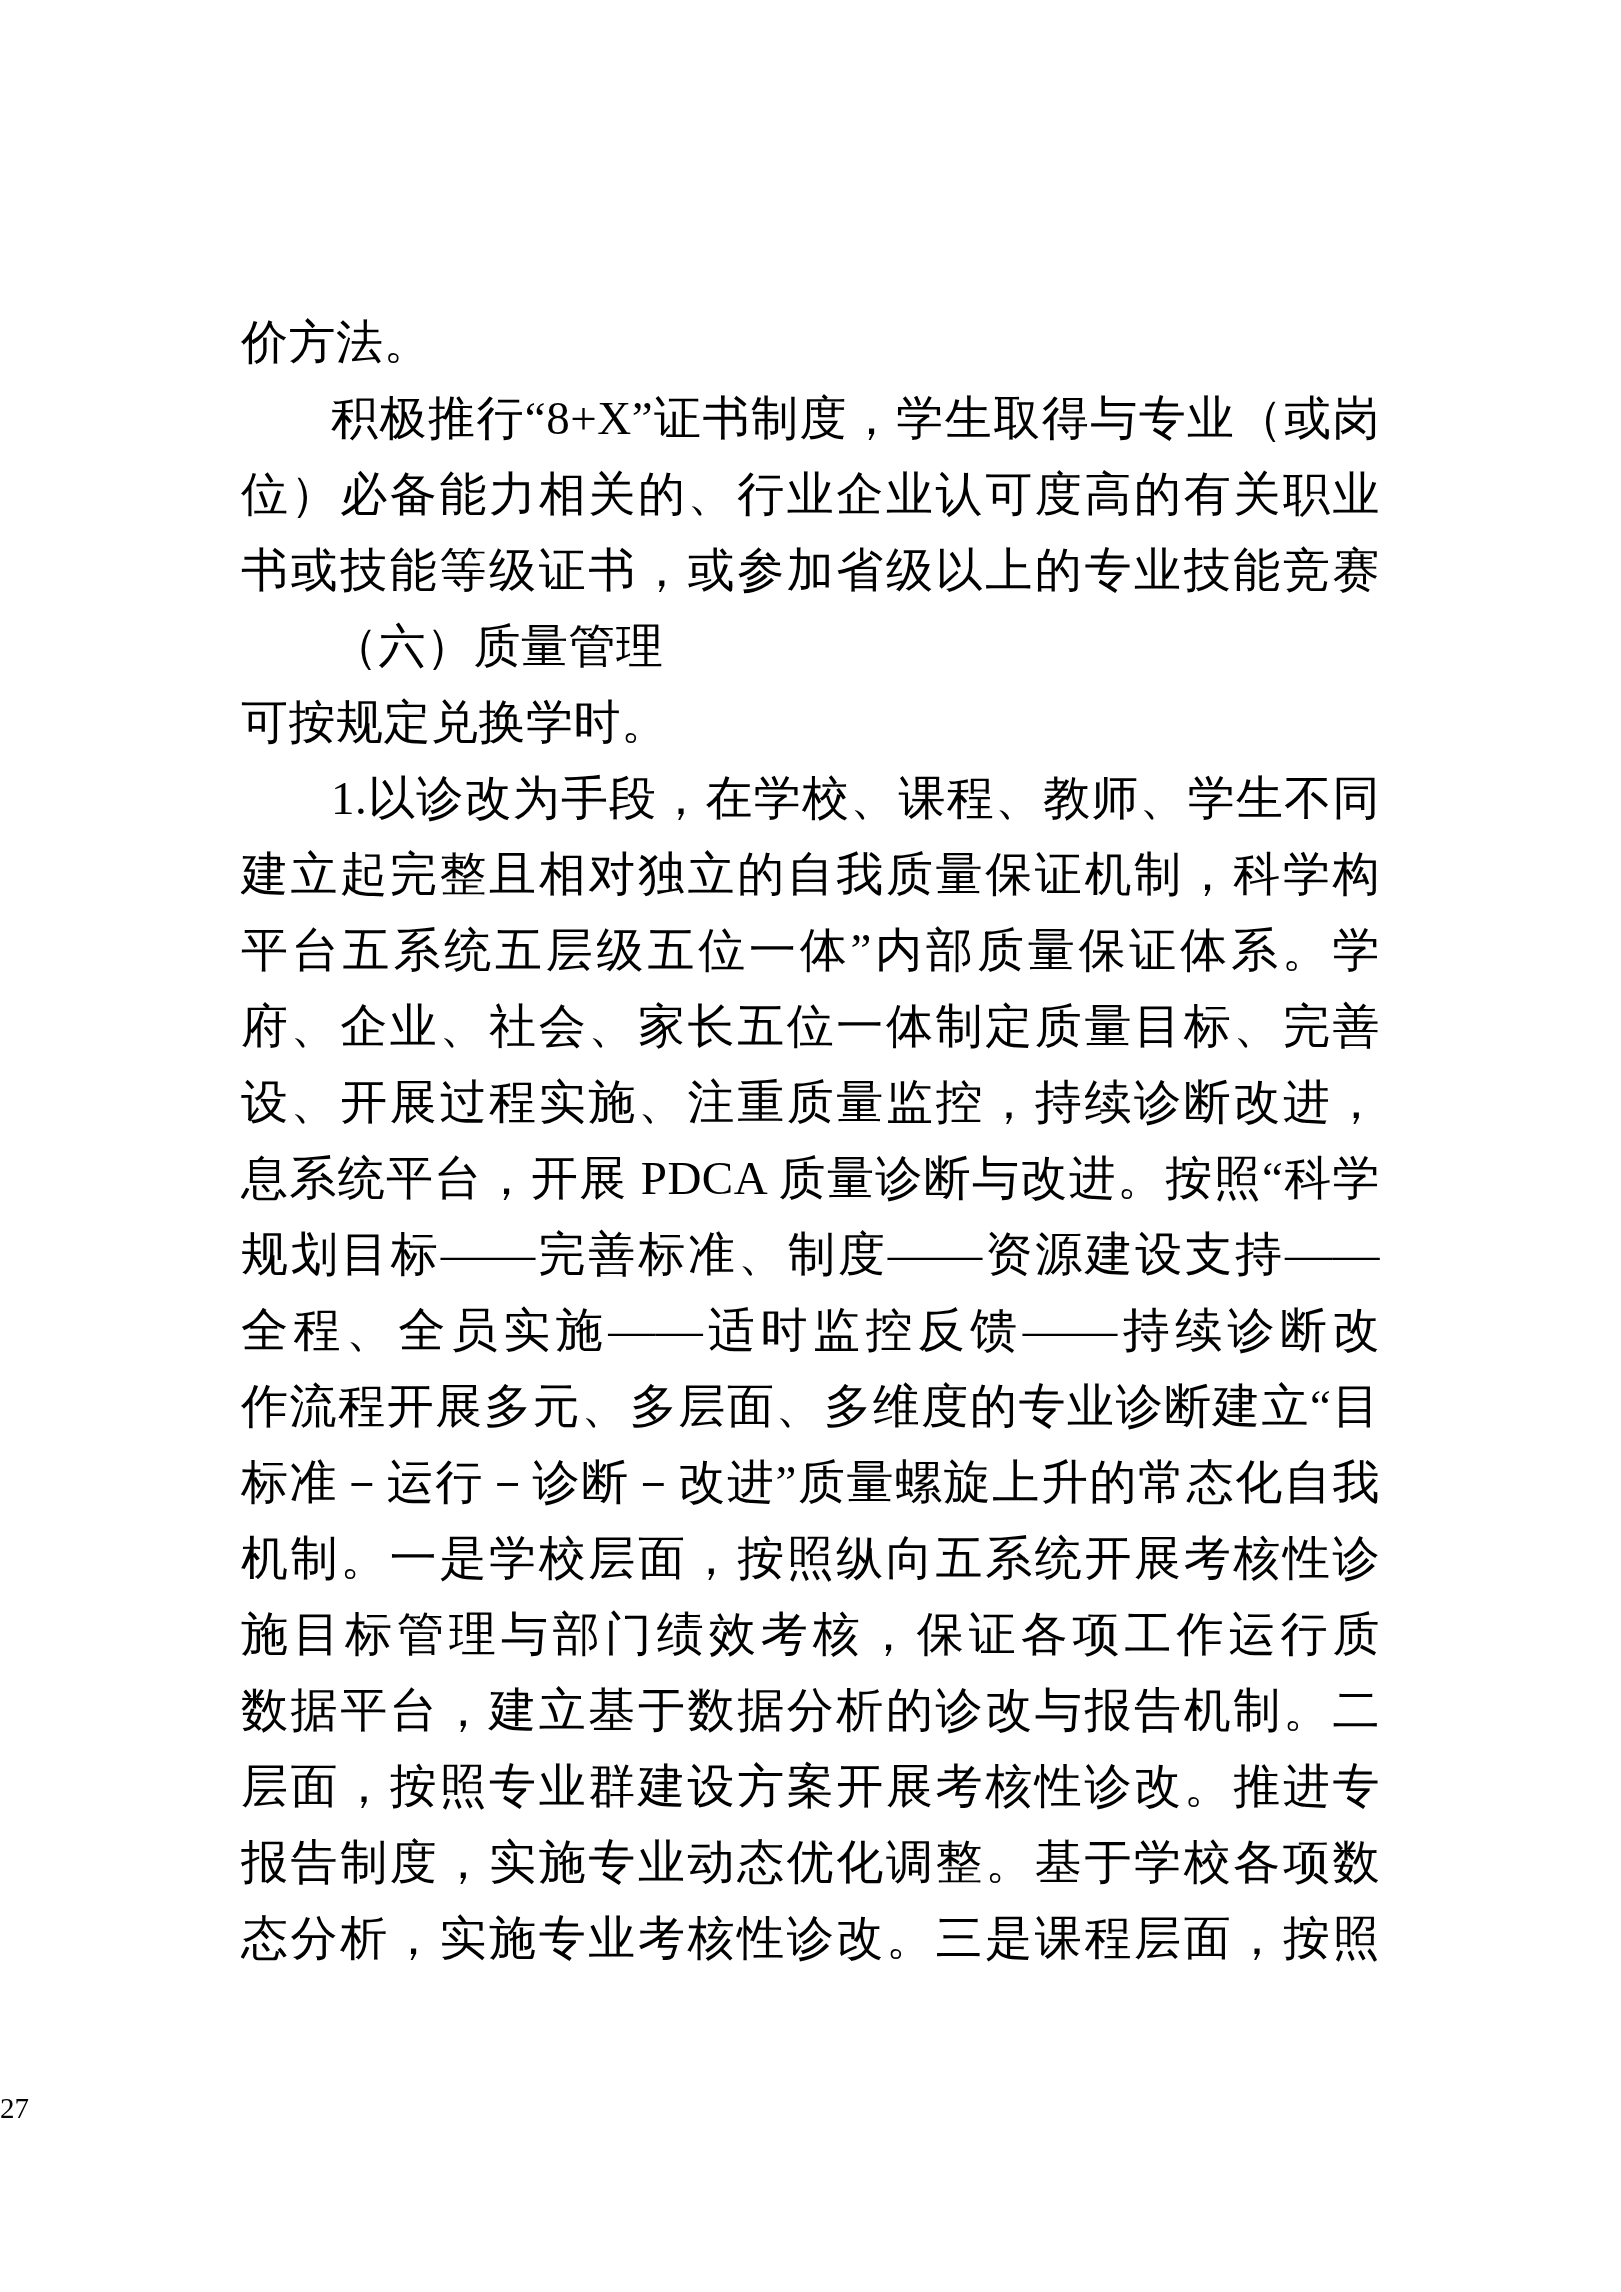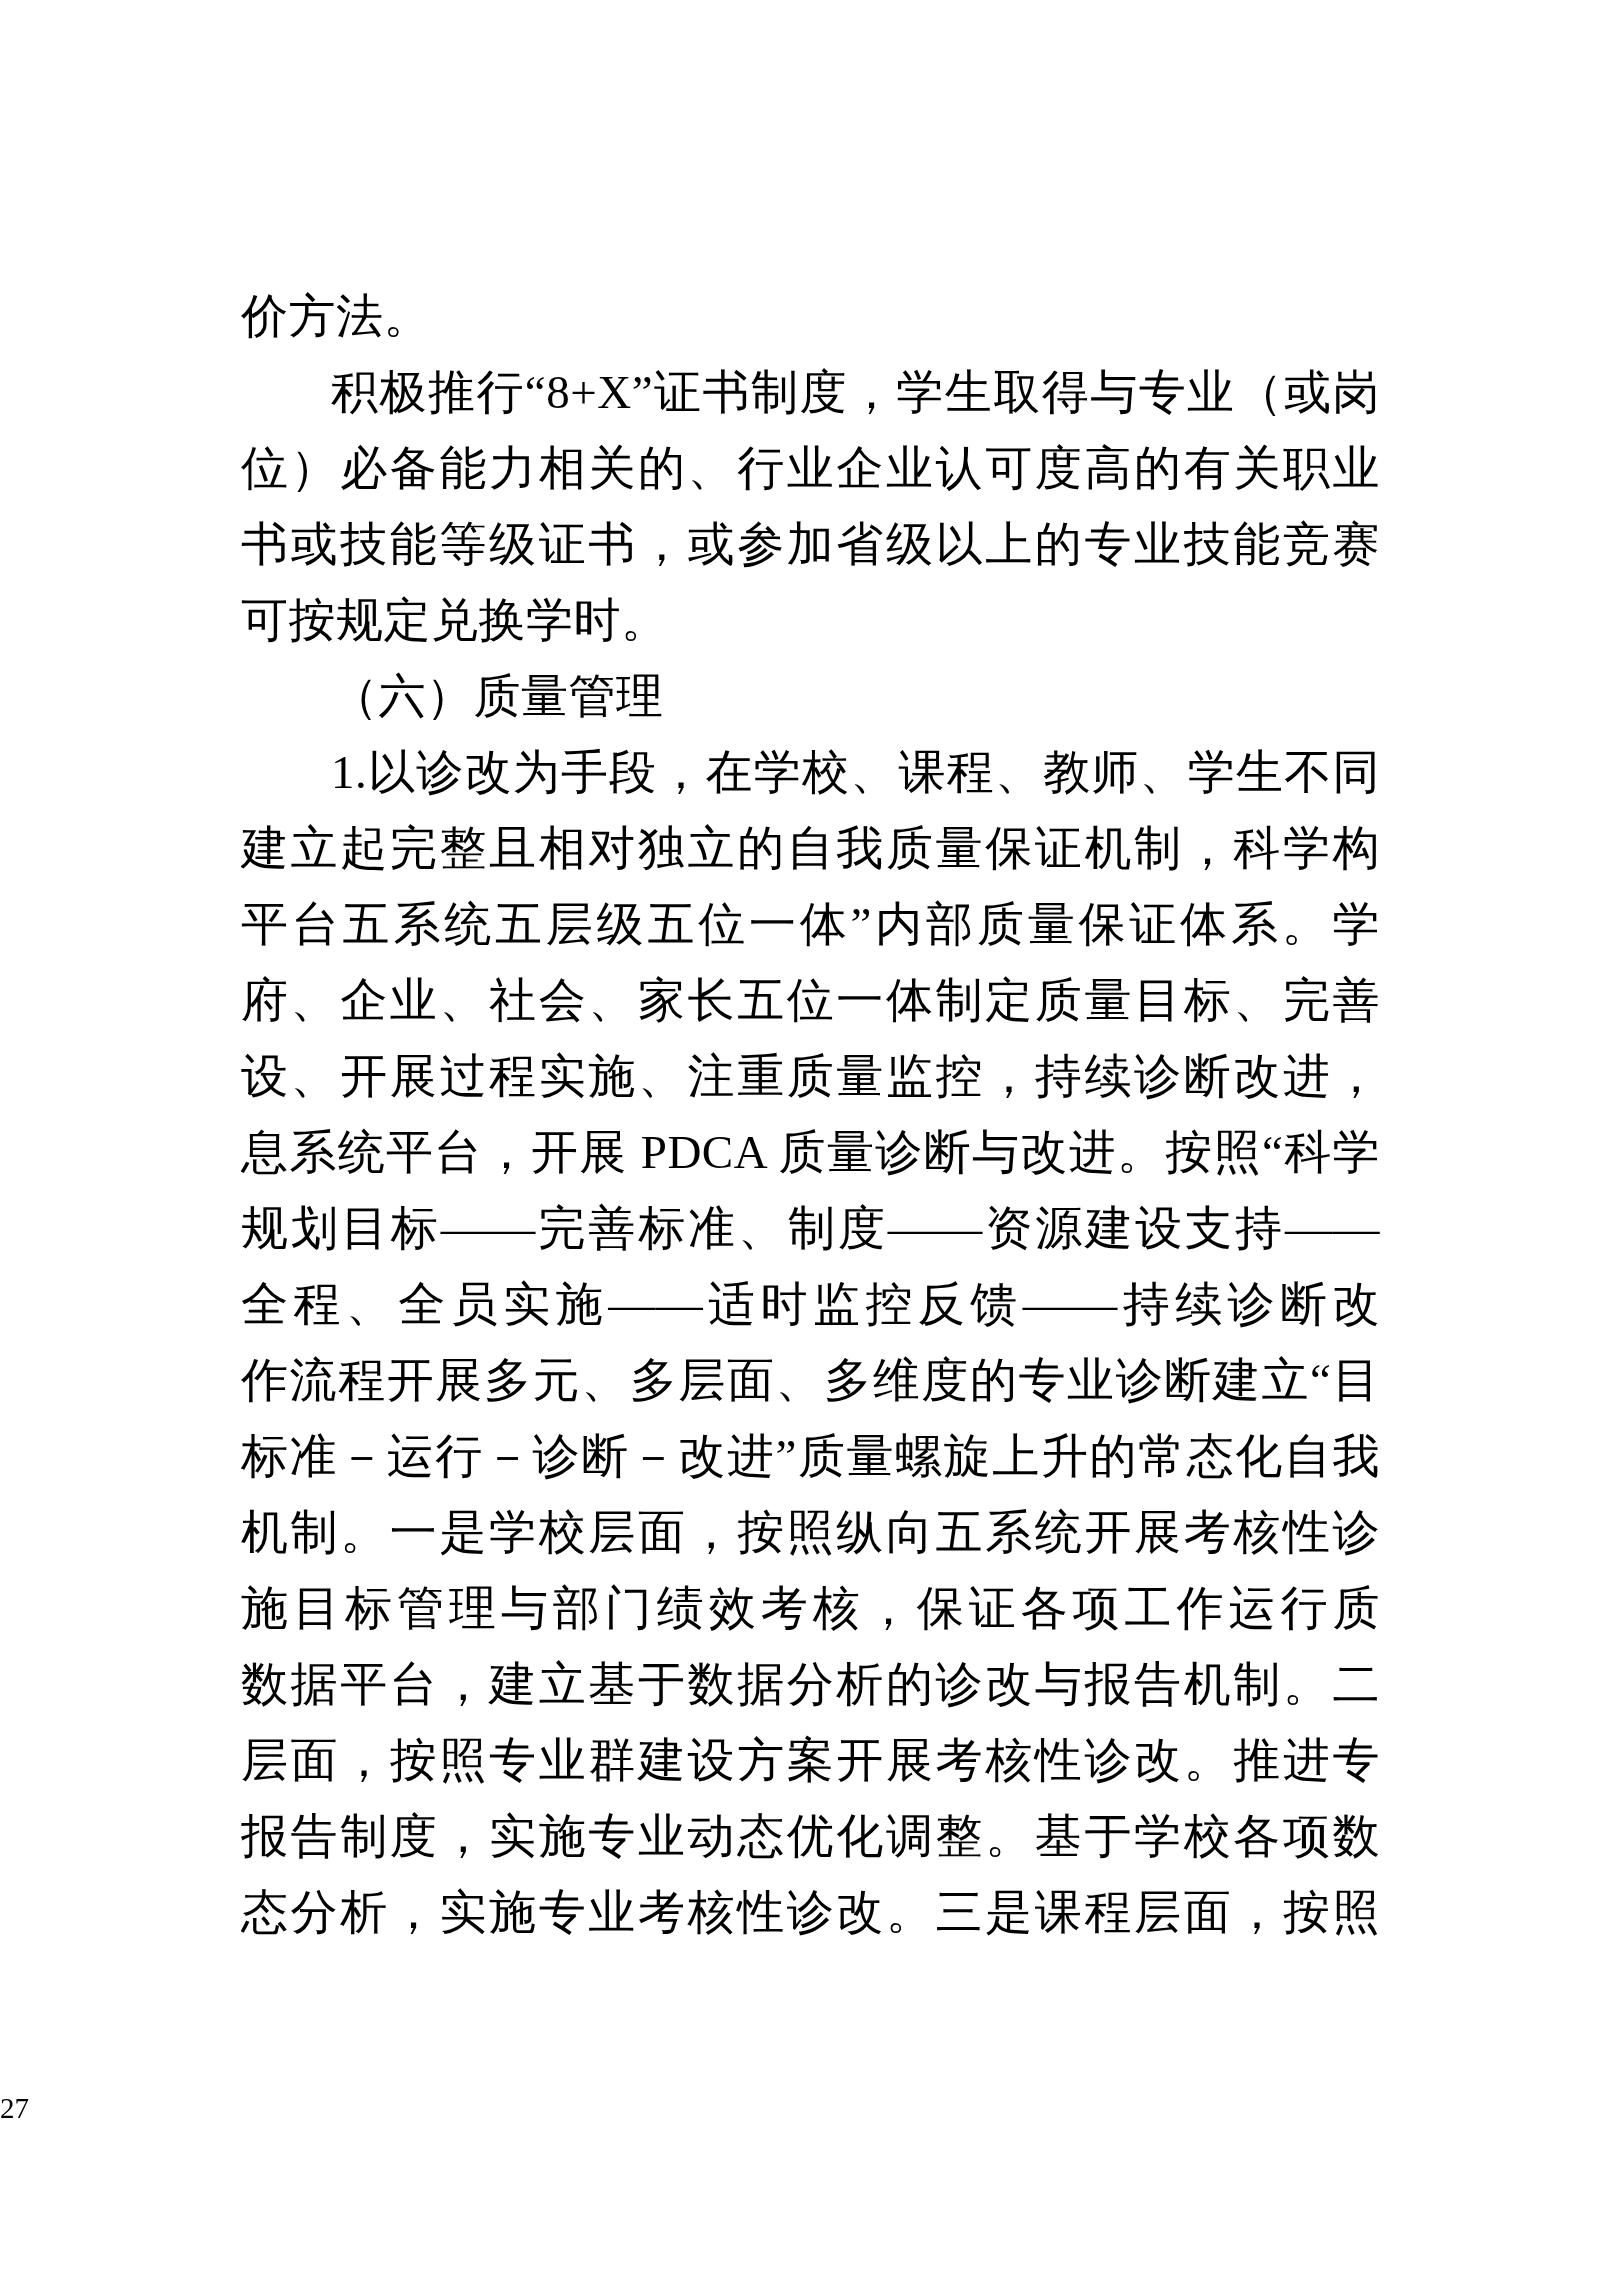--- a/index.html
+++ b/index.html
@@ -16,21 +16,21 @@
     overflow: hidden;
   }
   .page {
     position: absolute;
     inset: 0;
     background: #ffffff;
   }
   .text-block {
     position: absolute;
     left: 241px;
-    top: 278px;
+    top: 304px;
     width: 1139px;
   }
   .line {
     font-size: 47px;
     line-height: 76px;
     height: 76px;
     overflow: hidden;
     text-align: left;
     letter-spacing: 0.5px;
   }
@@ -52,22 +52,22 @@
 </style>
 </head>
 <body>
 
 <div class="page">
   <div class="text-block">
       <div class="line">价方法。</div>
       <div class="line indent justify">积极推行“8+X”证书制度，学生取得与专业（或岗</div>
       <div class="line justify">位）必备能力相关的、行业企业认可度高的有关职业资格证</div>
       <div class="line justify">书或技能等级证书，或参加省级以上的专业技能竞赛获奖，</div>
+      <div class="line indent">（六）质量管理</div>
       <div class="line">可按规定兑换学时。</div>
-      <div class="line indent">（六）质量管理</div>
       <div class="line indent justify">1.以诊改为手段，在学校、课程、教师、学生不同层面</div>
       <div class="line justify">建立起完整且相对独立的自我质量保证机制，科学构建“一</div>
       <div class="line justify">平台五系统五层级五位一体”内部质量保证体系。学校、政</div>
       <div class="line justify">府、企业、社会、家长五位一体制定质量目标、完善标准建</div>
       <div class="line justify">设、开展过程实施、注重质量监控，持续诊断改进，利用信</div>
       <div class="line justify">息系统平台，开展 PDCA 质量诊断与改进。按照“科学决策</div>
       <div class="line justify">规划目标——完善标准、制度——资源建设支持——全面、</div>
       <div class="line justify">全程、全员实施——适时监控反馈——持续诊断改进”的工</div>
       <div class="line justify">作流程开展多元、多层面、多维度的专业诊断建立“目标－</div>
       <div class="line justify">标准－运行－诊断－改进”质量螺旋上升的常态化自我诊改</div>

